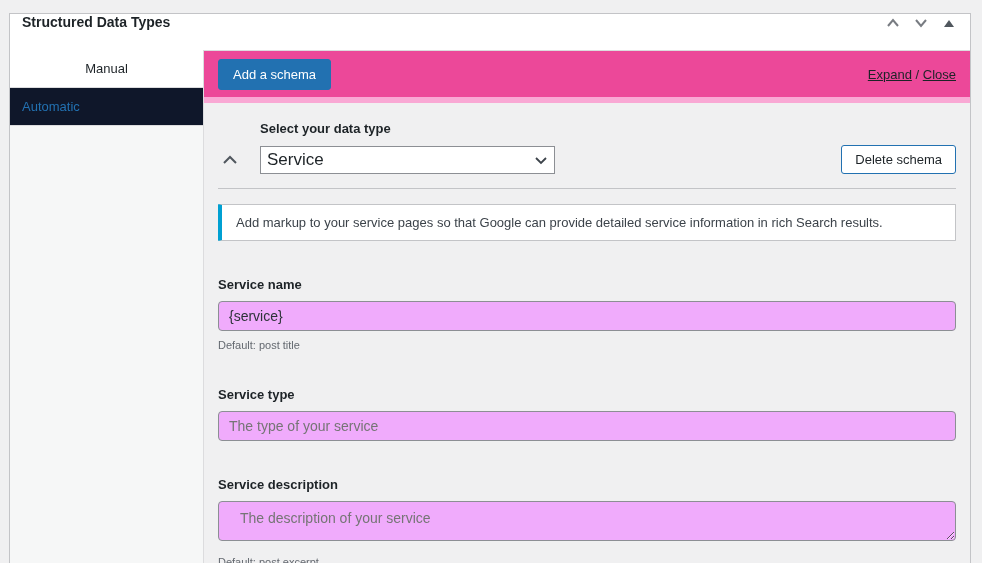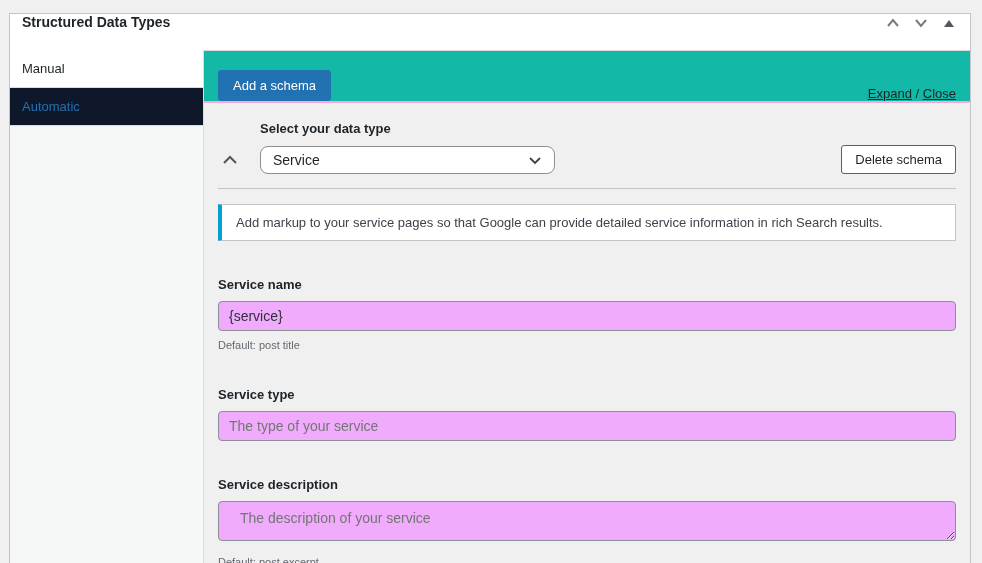--- a/index.html
+++ b/index.html
@@ -43,33 +43,33 @@
     width: 194px; flex: 0 0 194px;
     background: #f6f7f7;
     border-right: 1px solid #dcdcde;
     display: flex; flex-direction: column;
   }
   .side-item {
     padding: 11px 12px;
     border-bottom: 1px solid #dcdcde;
     cursor: pointer;
   }
-  .side-manual { background: #fff; color: #1d2327; }
+  .side-manual { background: #fff; color: #1d2327; text-align: center; }
   .side-automatic { background: #0f172a; color: #2271b1; }
   .side-fill { flex: 1; }
 
   .content { flex: 1; border-top: 1px solid #dcdcde; display: flex; flex-direction: column; }
 
   
   .toolbar {
-    background: #14b8a6;
+    background: #ec4899;
     height: 52px;
-    display: flex; align-items: flex-end;
+    display: flex; align-items: center;
     padding: 0 14px;
-    border-bottom: 2px solid #f9a8d4;
+    border-bottom: 6px solid #f9a8d4;
   }
   .btn-primary {
     background: #2271b1; color: #fff;
     border: 1px solid #2271b1; border-radius: 3px;
     font-size: 13px; font-family: inherit;
     padding: 7px 14px; cursor: pointer;
   }
   .expand-close { margin-left: auto; font-size: 13px; color: #1d2327; }
   .expand-close a { color: #1d2327; text-decoration: underline; cursor: pointer; }
 
@@ -83,24 +83,24 @@
   .schema-head { display: flex; align-items: flex-end; }
   .collapse-btn {
     width: 24px; height: 28px;
     display: inline-flex; align-items: center; justify-content: center;
     cursor: pointer; margin-right: 18px;
   }
   .select-wrap label { display: block; font-weight: 700; margin: 4px 0 10px 0; }
   .select {
     width: 295px; height: 28px;
     background: #fff;
-    border: 1px solid #8c8f94; border-radius: 8px;
+    border: 1px solid #8c8f94; border-radius: 0;
     display: flex; align-items: center;
-    padding: 0 12px; cursor: pointer;
-    font-size: 14px; color: #1d2327;
+    padding: 0 6px; cursor: pointer;
+    font-size: 17px; color: #1d2327;
   }
   .select svg { margin-left: auto; }
   .btn-secondary {
     margin-left: auto;
     background: #fff; color: #1d2327;
     border: 1px solid #2271b1; border-radius: 3px;
     font-size: 13px; font-family: inherit;
     height: 29px; padding: 0 13px; cursor: pointer;
   }
 

